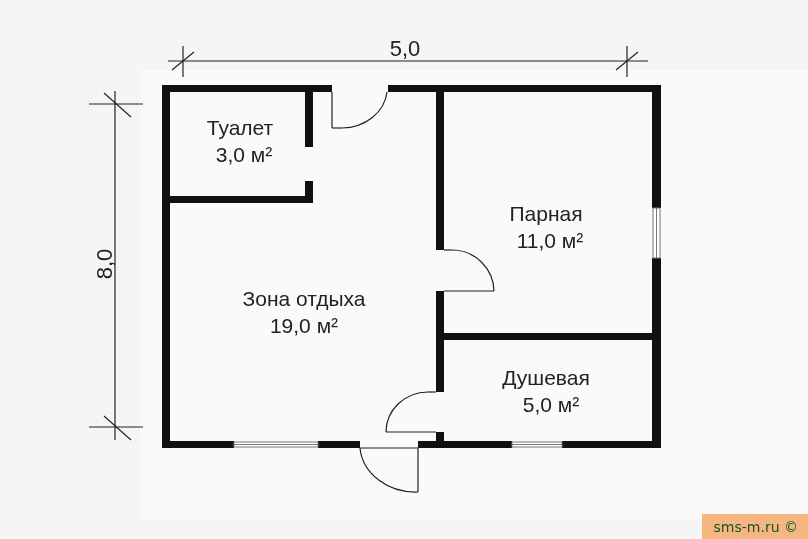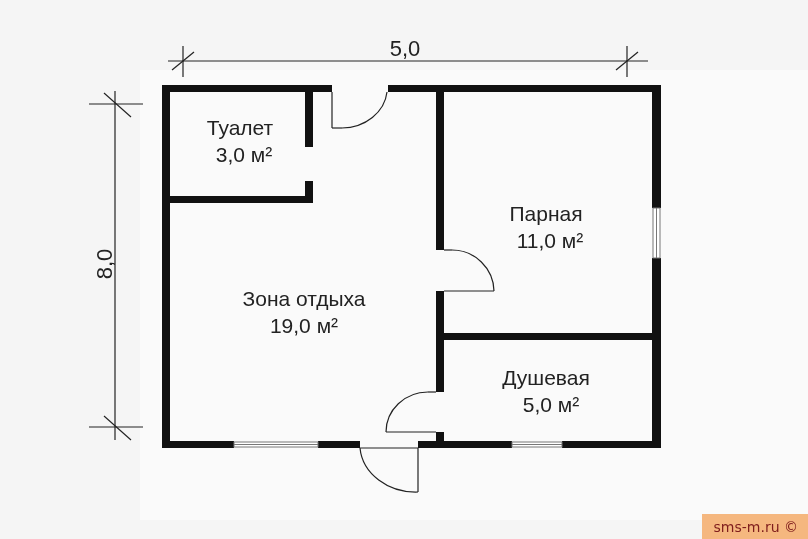--- a/index.html
+++ b/index.html
@@ -2,21 +2,21 @@
 <html><head>
 <meta charset="utf-8">
 <style>
   html, body { margin: 0; padding: 0; }
   body { width: 808px; height: 539px; background: #f5f5f5; position: relative; overflow: hidden;
          font-family: "Liberation Sans", "DejaVu Sans", sans-serif; }
   .bg-panel { position: absolute; left: 140px; top: 70px; width: 668px; height: 450px; background: #fafafa; }
   svg { position: absolute; left: 0; top: 0; }
   .lbl { font-family: "Liberation Sans", "DejaVu Sans", sans-serif; fill: #222; font-size: 21px; }
   .dim { font-family: "Liberation Sans", "DejaVu Sans", sans-serif; fill: #222; font-size: 22px; }
-  .watermark { position: absolute; right: 0; bottom: 0; background: #f5b77f; color: #7f1d1d;
+  .watermark { position: absolute; right: 0; bottom: 0; background: #f5b77f; color: #14532d;
                font-size: 14px; padding: 5px 10px 4px 12px; font-family: "DejaVu Sans", sans-serif; }
 </style>
 </head>
 <body>
 
 <div class="bg-panel"></div>
 
 <svg width="808" height="539" viewBox="0 0 808 539">
 
   <g stroke="#222" stroke-width="1.2" fill="none">

